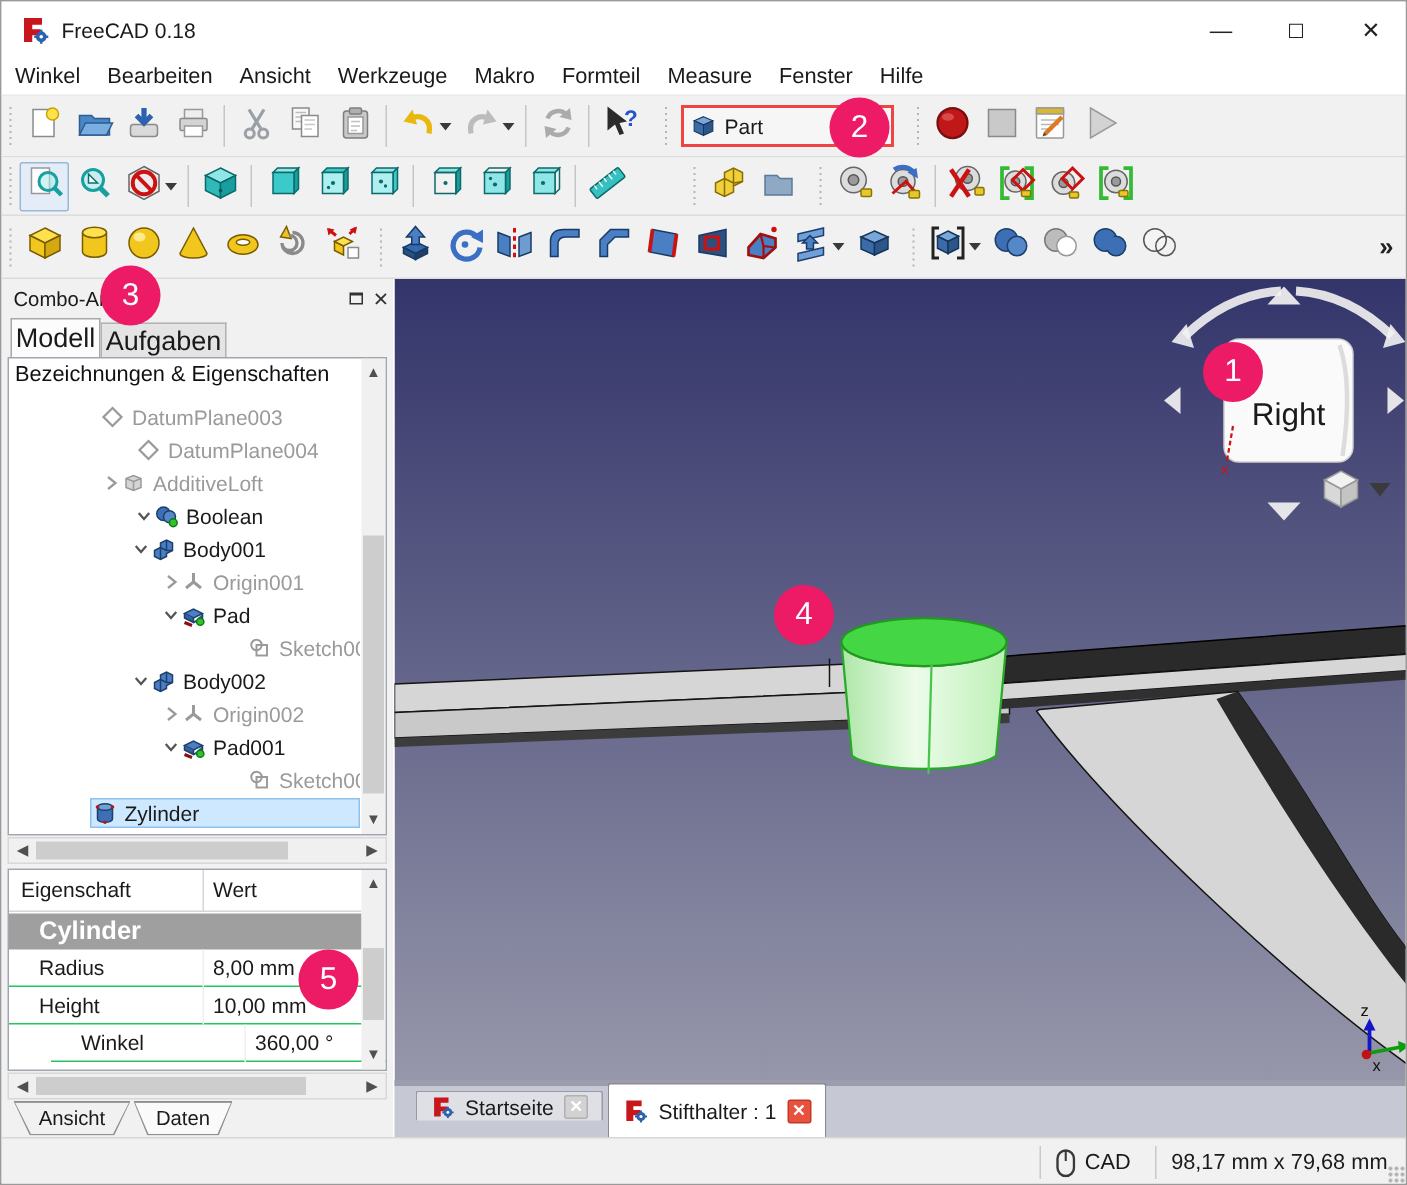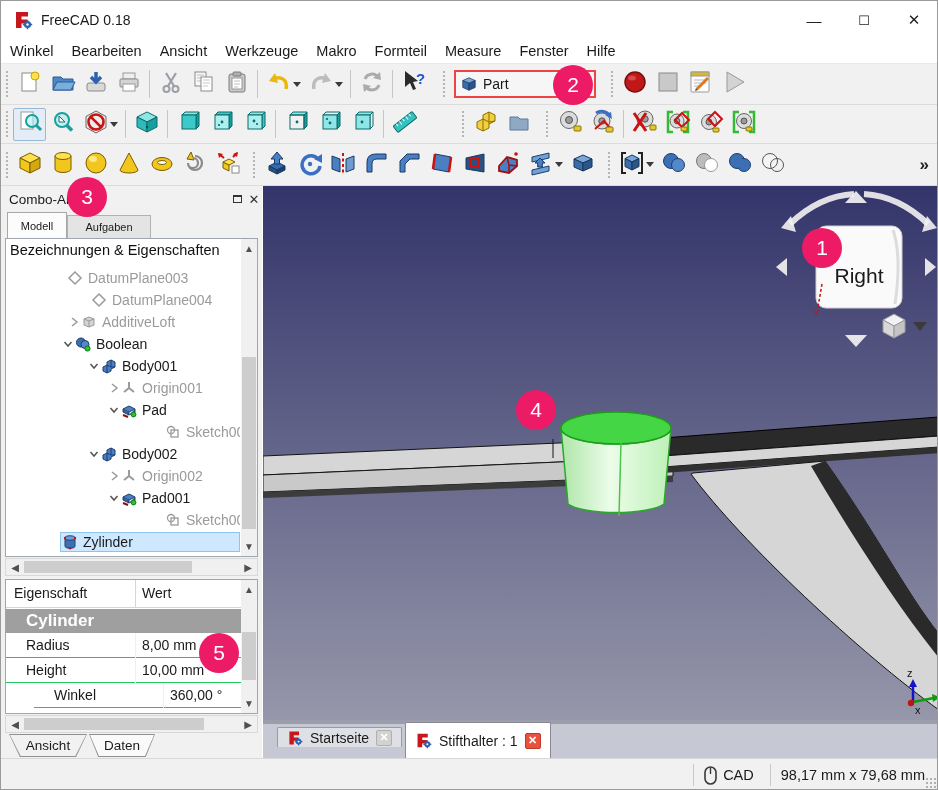--- a/index.html
+++ b/index.html
@@ -28,21 +28,21 @@
   #wbcombo{width:142px;height:28px;background:#f6f6f6;border:2px solid #ef4444;display:flex;align-items:center;margin:0 4px;flex:0 0 auto;}
   #wbcombo .lbl{font-size:14px;margin-left:5px;}
   #wbcombo .cdarr{margin-left:auto;margin-right:8px;width:0;height:0;border-left:4px solid transparent;border-right:4px solid transparent;border-top:5px solid #3a3a3a;}
   
   #dock{position:absolute;left:0;top:185px;width:261px;height:572px;background:#f1f1f1;}
   #dockhdr{position:absolute;left:0;top:0;width:261px;height:27px;display:flex;align-items:center;font-size:13.5px;}
   #dockhdr .t{margin-left:8px;}
   .dockbtn{position:absolute;top:6px;width:14px;height:14px;display:flex;align-items:center;justify-content:center;color:#333;}
   .floatglyph{width:9px;height:8px;border:1px solid #333;border-top:2px solid #333;}
   #docktabs{position:absolute;left:0;top:26px;width:261px;height:26px;}
-  .dtab{position:absolute;font-size:11px;display:flex;align-items:center;justify-content:center;}
+  .dtab{position:absolute;font-size:18px;display:flex;align-items:center;justify-content:center;}
   .dtab.on{left:6px;top:0;width:60px;height:26px;background:#fcfcfc;border:1px solid #a8a8a8;border-bottom:none;z-index:2;}
   .dtab.off{left:66px;top:3px;width:84px;height:23px;background:#e4e4e4;border:1px solid #b2b2b2;border-bottom:none;}
   #treebox{position:absolute;left:4px;top:52px;width:253px;height:319px;background:#fff;border:1px solid #a0a6ad;overflow:hidden;}
   #treehead{position:absolute;left:4px;top:3px;font-size:14.5px;color:#111;}
   #treerows{position:absolute;left:0;top:28px;width:234px;}
   .trow{height:22px;display:flex;align-items:center;font-size:14px;}
   .trow .rin{display:flex;align-items:center;gap:5px;flex:1 1 auto;height:20px;padding:0 3px 0 1px;overflow:hidden;white-space:nowrap;}
   .trow.dim .tlabel{color:#9a9a9a;}
   .trow.sel .rin{background:#cde8ff;border:1px solid #8ec3ee;}
   .chev{width:12px;height:12px;flex:0 0 auto;display:flex;}
@@ -610,21 +610,21 @@
             <div class="rin">
               <span class="ticon">
                 <svg width="16" height="16" viewBox="0 0 16 16">
                   <polygon points="3,11 8,13 13,11 13,5 8,3 3,5" fill="#d4d4d4" stroke="#9a9a9a"></polygon>
                   <path d="M3 5 L8 7 L13 5 M8 7 V13" stroke="#9a9a9a" fill="none"></path>
                 </svg>
               </span>
               <span class="tlabel">AdditiveLoft</span>
             </div>
           </div>
-        <div class="trow" style="padding-left:56px">
+        <div class="trow" style="padding-left:84px">
             <span class="chev">
               <svg width="12" height="12" viewBox="0 0 12 12">
                 <polyline points="2.5,4 6,8 9.5,4" fill="none" stroke="#555" stroke-width="1.5"></polyline>
               </svg>
             </span>
             <div class="rin">
               <span class="ticon">
                 <svg width="16" height="16" viewBox="0 0 16 16">
                   <circle cx="6" cy="6.5" r="4.5" fill="#3c6fb4" stroke="#1d3f6e"></circle>
                   <circle cx="10" cy="8.5" r="4" fill="#5588c8" stroke="#1d3f6e"></circle>

